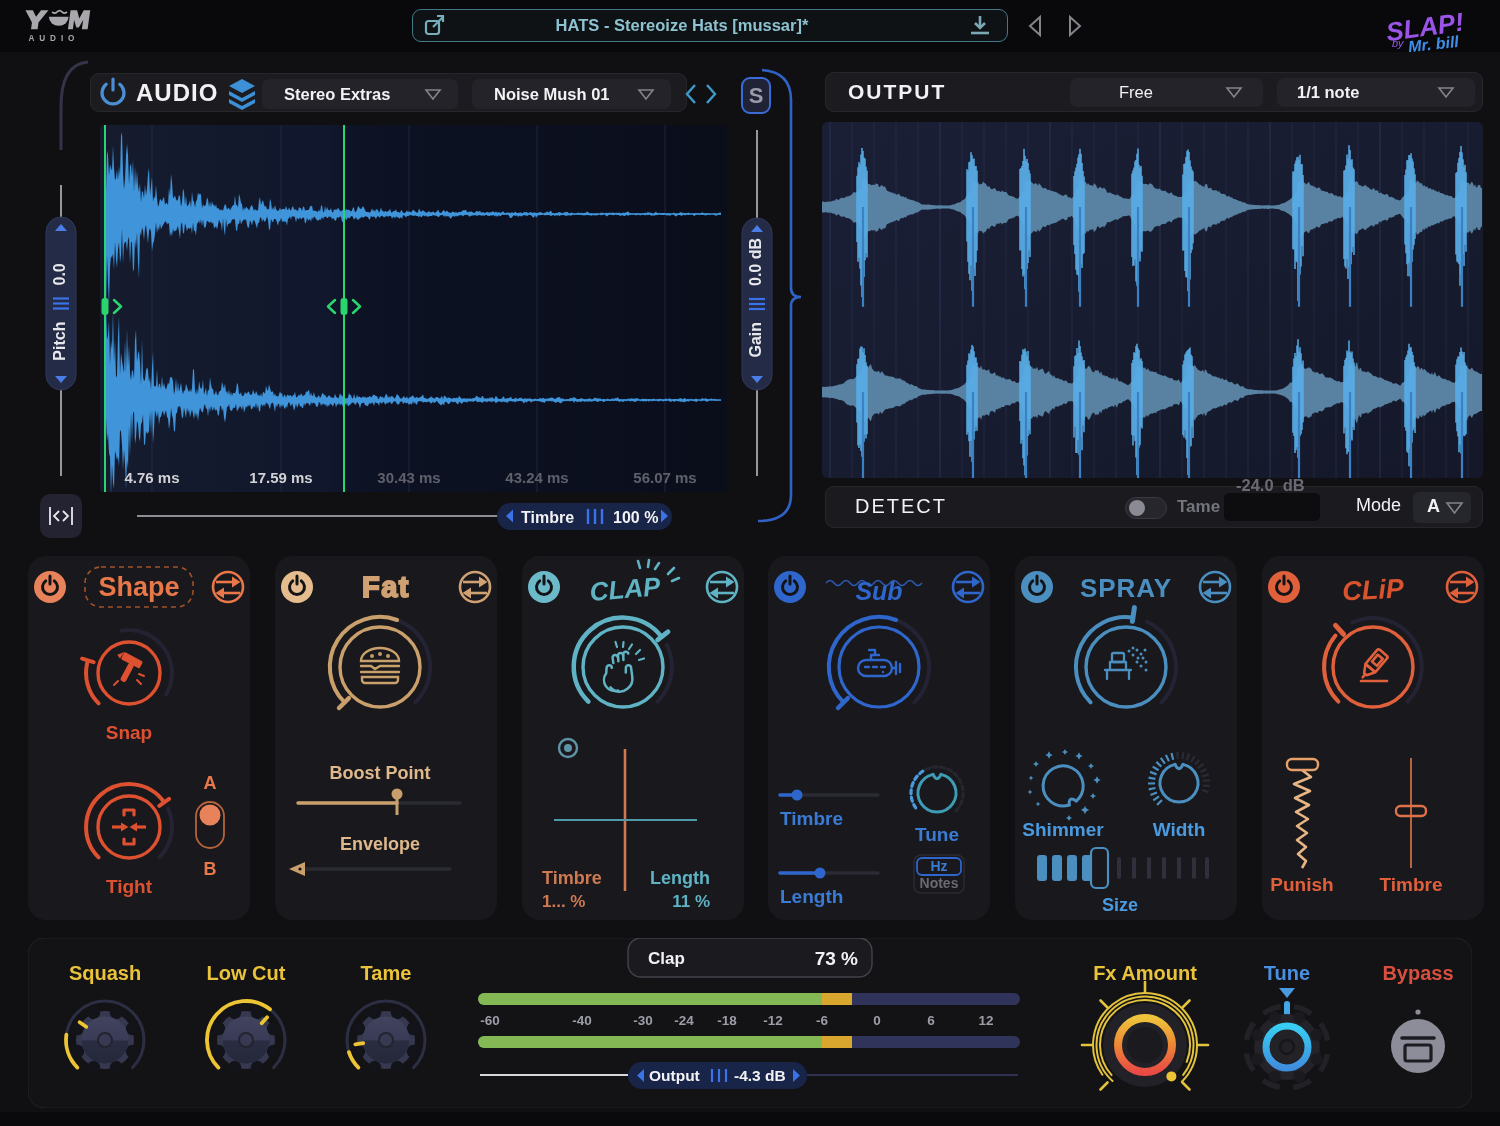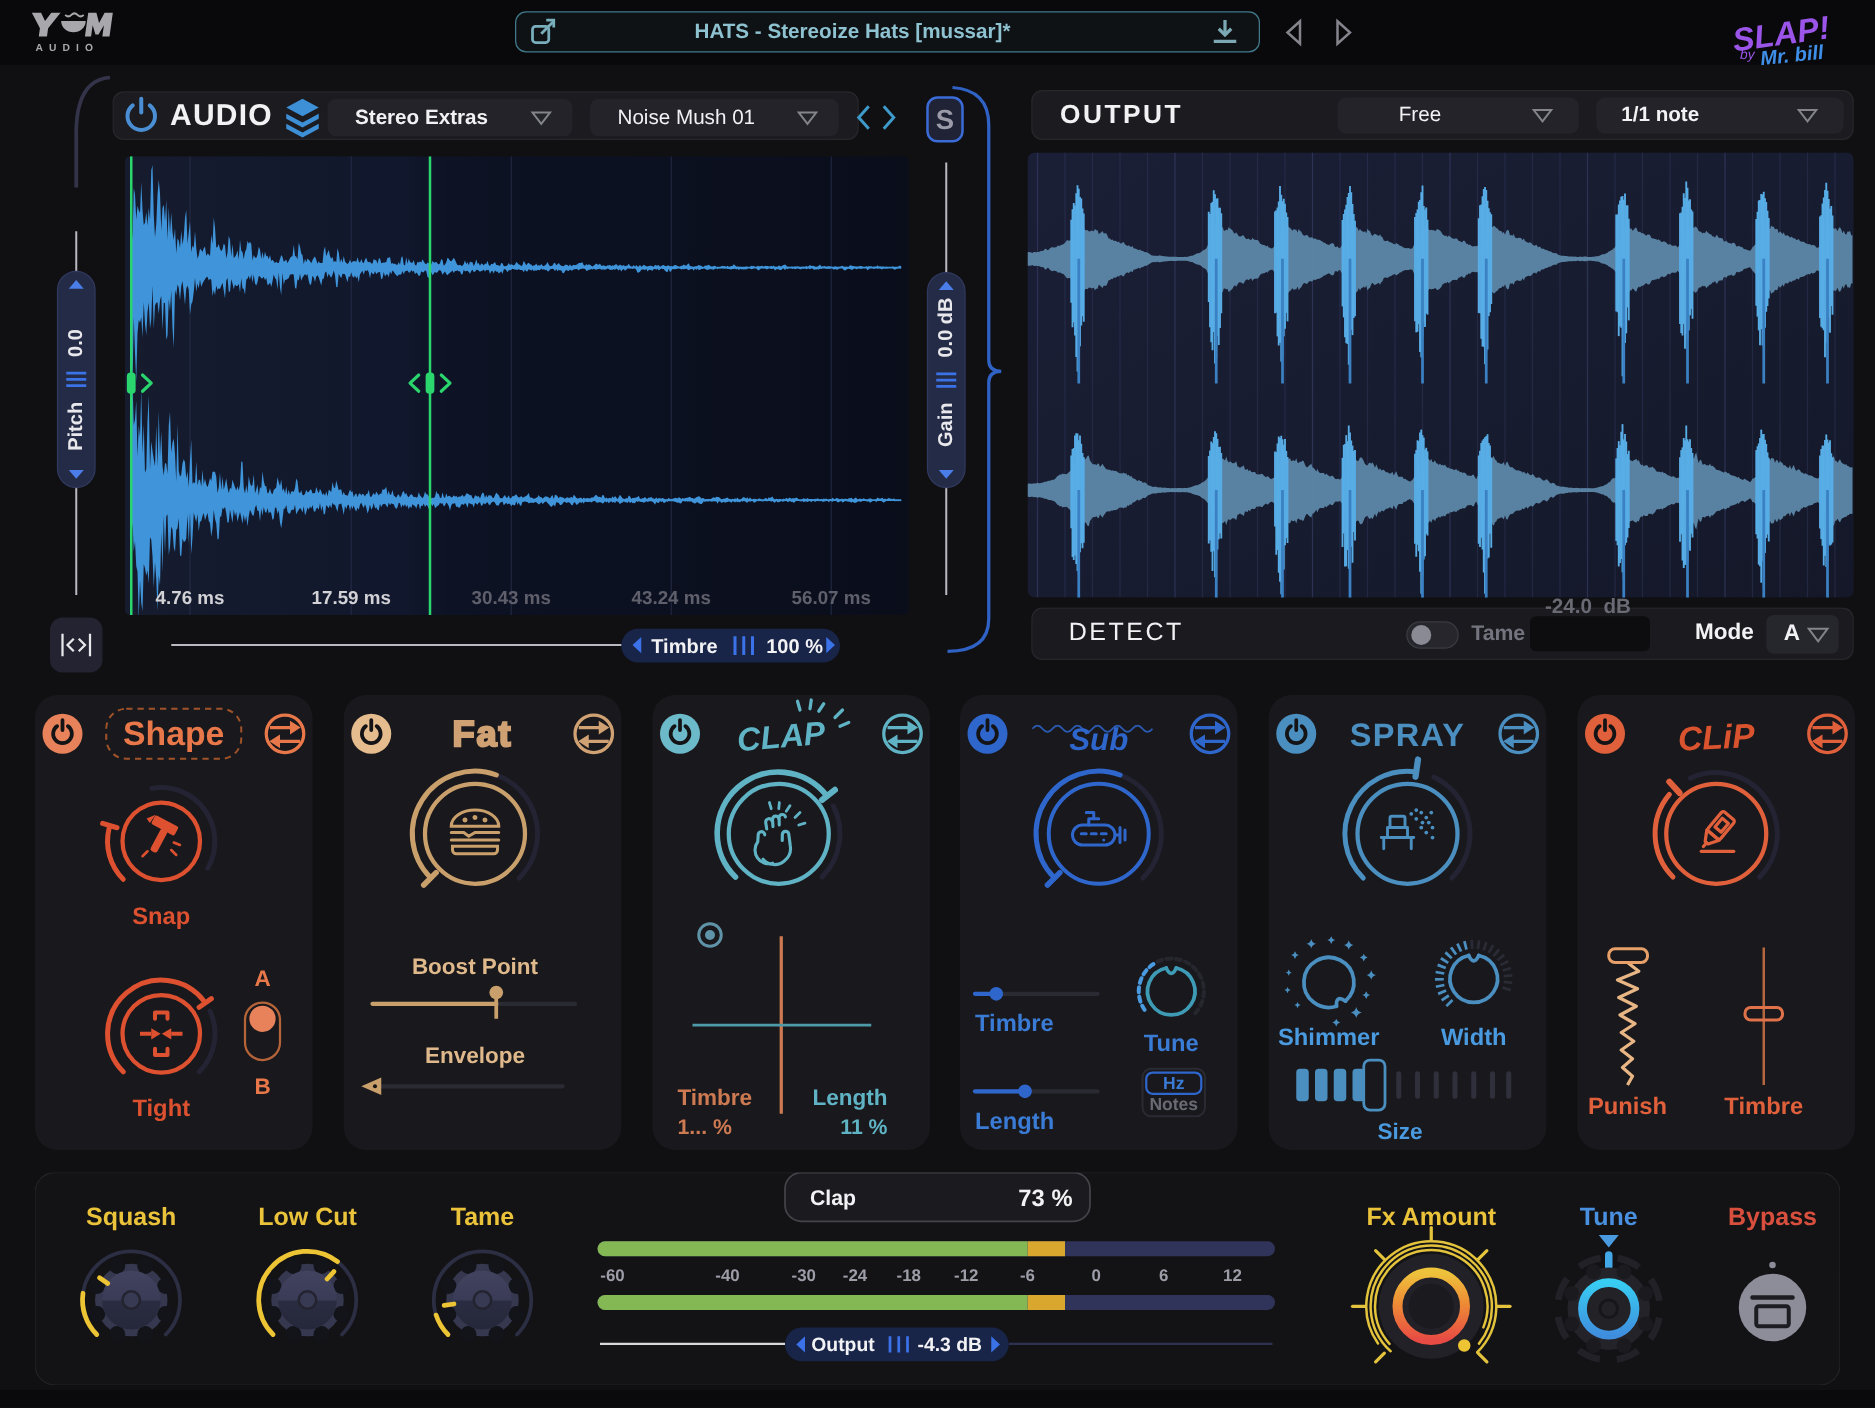--- a/index.html
+++ b/index.html
@@ -54,21 +54,21 @@
       <path d="M5,15 L18,22 L31,15 L31,19 L18,26 L5,19 z"></path>
       <path d="M5,23 L18,30 L31,23 L31,27 L18,34 L5,27 z"></path>
     </g>
   </svg>
 <div style="position:absolute;left:262px;top:79px;width:196px;height:30px;background:#232329;border-radius:7px"></div>
 <div style="position:absolute;left:284px;top:79px;height:30px;line-height:30px;font-size:16.5px;font-weight:bold;color:#f2f2f4">Stereo Extras</div>
 <svg width="20" height="14" style="position:absolute;left:424px;top:88px">
     <path d="M2,2 h14 l-7,9 z" fill="none" stroke="#84848c" stroke-width="1.6"></path>
   </svg>
 <div style="position:absolute;left:472px;top:79px;width:199px;height:30px;background:#232329;border-radius:7px"></div>
-<div style="position:absolute;left:494px;top:79px;height:30px;line-height:30px;font-size:16.5px;font-weight:normal;color:#f2f2f4">Noise Mush 01</div>
+<div style="position:absolute;left:494px;top:79px;height:30px;line-height:30px;font-size:16.5px;font-weight:bold;color:#f2f2f4">Noise Mush 01</div>
 <svg width="20" height="14" style="position:absolute;left:637px;top:88px">
     <path d="M2,2 h14 l-7,9 z" fill="none" stroke="#84848c" stroke-width="1.6"></path>
   </svg>
 <svg width="40" height="30" style="position:absolute;left:682px;top:79px">
     <path d="M13,6 L5,15 L13,24" fill="none" stroke="#3d9ac9" stroke-width="2.4"></path>
     <path d="M25,6 L33,15 L25,24" fill="none" stroke="#3d9ac9" stroke-width="2.4"></path>
   </svg>
 <svg width="627" height="367" style="position:absolute;left:100px;top:125px" font-family="Liberation Sans, sans-serif">
     <defs>
       <linearGradient id="lg" x1="0" y1="0" x2="1" y2="0">
@@ -447,21 +447,21 @@
 <svg width="20" height="14" style="position:absolute;left:1437px;top:86px">
     <path d="M2,2 h14 l-7,9 z" fill="none" stroke="#84848c" stroke-width="1.6"></path>
   </svg>
 <div style="position:absolute;left:825px;top:486px;width:658px;height:42px;background:#1a1a1f;border-radius:9px;box-shadow:0 0 0 1px #26262b inset"></div>
 <div style="position:absolute;left:855px;top:495px;font-size:20px;font-weight:normal;color:#f2f2f4;letter-spacing:2px">DETECT</div>
 <div style="position:absolute;left:1125px;top:497px;width:42px;height:22px;box-sizing:border-box;background:#26262c;border:1px solid #3a3a42;border-radius:11px"></div>
 <div style="position:absolute;left:1129px;top:500px;width:16px;height:16px;background:#8a8a94;border-radius:8px"></div>
 <div style="position:absolute;left:1177px;top:497px;font-size:17px;font-weight:bold;color:#74747e">Tame</div>
 <div style="position:absolute;left:1224px;top:493px;width:96px;height:28px;background:#0d0d10;border-radius:5px"></div>
 <div style="position:absolute;left:1236px;top:476px;font-size:16.5px;font-weight:bold;color:#6a6a74">-24.0&nbsp;&nbsp;dB</div>
-<div style="position:absolute;left:1356px;top:495px;font-size:18px;font-weight:bold;color:#f2f2f4">Mode</div>
+<div style="position:absolute;left:1356px;top:495px;font-size:18px;font-weight:normal;color:#f2f2f4">Mode</div>
 <div style="position:absolute;left:1413px;top:492px;width:58px;height:31px;background:#26262d;border-radius:6px"></div>
 <div style="position:absolute;left:1427px;top:496px;font-size:18px;font-weight:bold;color:#f2f2f4">A</div>
 <svg width="22" height="16" style="position:absolute;left:1445px;top:501px">
     <path d="M2,2 h15 l-7.5,10 z" fill="none" stroke="#84848c" stroke-width="1.6"></path>
   </svg>
 <div style="position:absolute;left:28px;top:556px;width:222px;height:364px;background:#19181c;border-radius:18px"></div>
 <svg width="222" height="364" style="position:absolute;left:28px;top:556px" font-family="Liberation Sans, sans-serif">
     <circle cx="22" cy="31" r="16" fill="#e8825a"></circle>
     <path d="M26.3,24.9 A7.5,7.5 0 1 1 17.7,24.9" fill="none" stroke="#141417" stroke-width="3" stroke-linecap="round"></path>
     <line x1="22" y1="20" x2="22" y2="28" stroke="#141417" stroke-width="3" stroke-linecap="round"></line>

